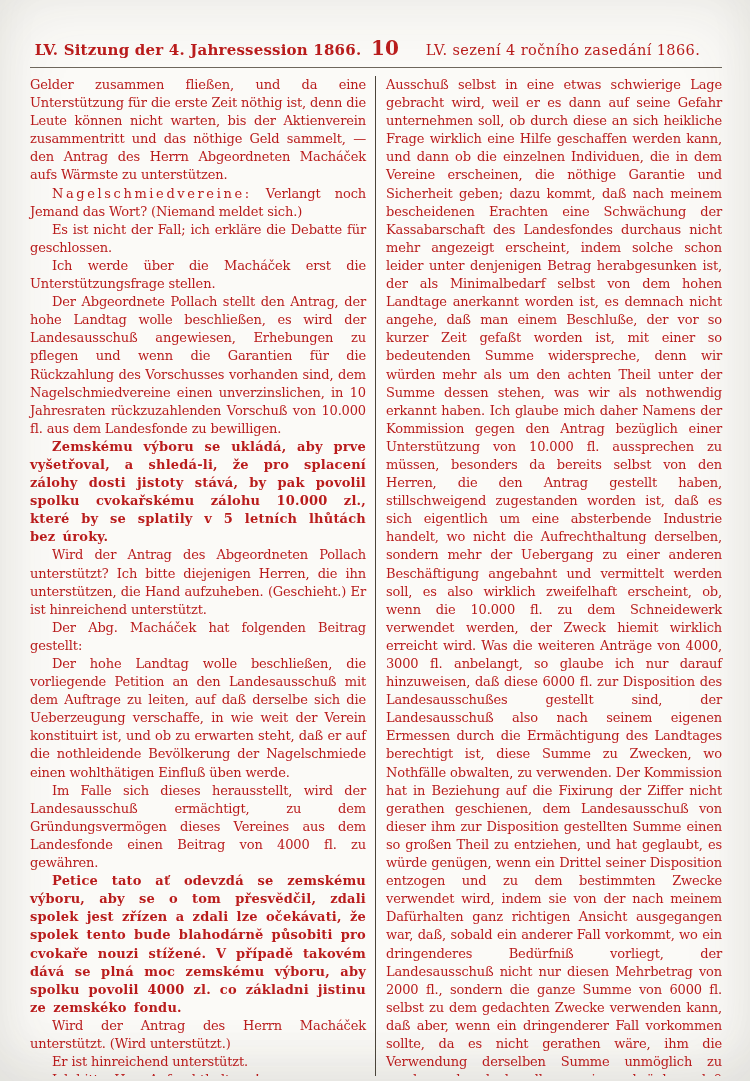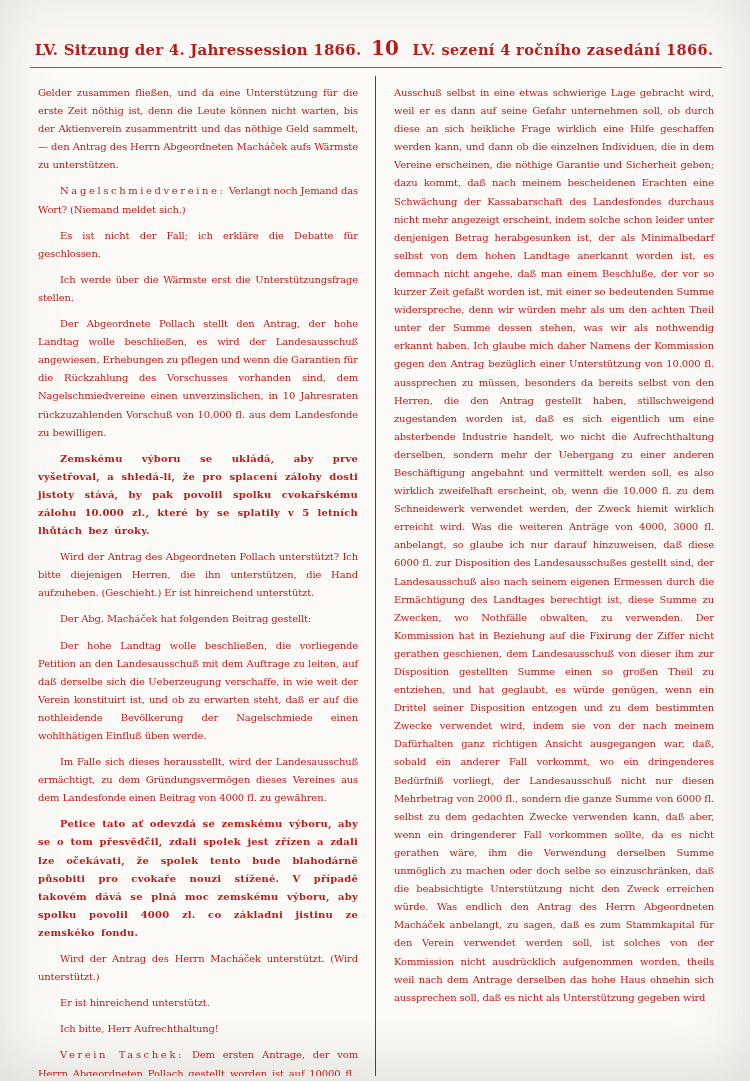--- a/index.html
+++ b/index.html
@@ -5,51 +5,51 @@
   html,body { margin:0; padding:0; background:#d8d6d2; }
   .page {
     width:750px; height:1081px; margin:0 auto; position:relative;
     background:#fbfaf7; color:#b91c1c; overflow:hidden;
     font-family:"DejaVu Serif", serif;
     box-shadow: inset 0 0 70px rgba(60,55,45,0.10), inset 0 -25px 45px rgba(60,55,45,0.05);
   }
   .header { display:flex; align-items:baseline; padding:36px 28px 4px 30px; }
   .header-left  { width:336px; text-align:center; font-weight:bold; font-size:15px; letter-spacing:0.2px; }
   .page-number  { width:38px; text-align:center; font-weight:bold; font-size:20px; }
-  .header-right { flex:1; text-align:center; font-weight:bold; font-size:14.5px; letter-spacing:0.4px; }
+  .header-right { flex:1; text-align:center; font-weight:normal; font-size:14.5px; letter-spacing:0.4px; }
   .rule { height:1px; background:#6e675c; margin:3px 28px 0 30px; }
   .columns { display:flex; padding:8px 28px 0 30px; height:1000px; overflow:hidden; }
   .col { box-sizing:border-box; }
   .col.left  { width:345px; padding-right:9px; }
   .divider   { width:1px; background:#4a443a; }
   .col.right { flex:1; padding-left:10px; }
   p.para {
-    margin:8px; text-align:justify; text-indent:22px;
-    font-size:10px; line-height:18.1px; letter-spacing:-0.15px;
+    margin:0; text-align:justify; text-indent:22px;
+    font-size:13px; line-height:18.1px; letter-spacing:-0.15px;
   }
   p.para.no-indent { text-indent:0; }
   p.para.cs { font-weight:bold; letter-spacing:0.2px; word-spacing:2.5px; }
   .speaker { letter-spacing:2.6px; }
 </style>
 </head>
 <body>
 
 <div class="page">
   <div class="header">
     <div class="header-left">LV. Sitzung der 4. Jahressession 1866.</div>
     <div class="page-number">10</div>
     <div class="header-right">LV. sezení 4 ročního zasedání 1866.</div>
   </div>
   <div class="rule"></div>
   <div class="columns">
     <div class="col left">
         <p class="para no-indent">Gelder zusammen fließen, und da eine Unterstützung für die erste Zeit nöthig ist, denn die Leute können nicht warten, bis der Aktienverein zusammentritt und das nöthige Geld sammelt, — den Antrag des Herrn Abgeordneten Macháček aufs Wärmste zu unterstützen.</p>
         <p class="para"><span class="speaker">Nagelschmiedvereine:</span> Verlangt noch Jemand das Wort? (Niemand meldet sich.)</p>
         <p class="para">Es ist nicht der Fall; ich erkläre die Debatte für geschlossen.</p>
-        <p class="para">Ich werde über die Wärmste erst die Unterstützungsfrage stellen.</p>
+        <p class="para">Ich werde über die Macháček erst die Unterstützungsfrage stellen.</p>
         <p class="para">Der Abgeordnete Pollach stellt den Antrag, der hohe Landtag wolle beschließen, es wird der Landesausschuß angewiesen, Erhebungen zu pflegen und wenn die Garantien für die Rückzahlung des Vorschusses vorhanden sind, dem Nagelschmiedvereine einen unverzinslichen, in 10 Jahresraten rückzuzahlenden Vorschuß von 10.000 fl. aus dem Landesfonde zu bewilligen.</p>
         <p class="para cs">Zemskému výboru se ukládá, aby prve vyšetřoval, a shledá-li, že pro splacení zálohy dosti jistoty stává, by pak povolil spolku cvokařskému zálohu 10.000 zl., které by se splatily v 5 letních lhůtách bez úroky.</p>
         <p class="para">Wird der Antrag des Abgeordneten Pollach unterstützt? Ich bitte diejenigen Herren, die ihn unterstützen, die Hand aufzuheben. (Geschieht.) Er ist hinreichend unterstützt.</p>
         <p class="para">Der Abg. Macháček hat folgenden Beitrag gestellt:</p>
         <p class="para">Der hohe Landtag wolle beschließen, die vorliegende Petition an den Landesausschuß mit dem Auftrage zu leiten, auf daß derselbe sich die Ueberzeugung verschaffe, in wie weit der Verein konstituirt ist, und ob zu erwarten steht, daß er auf die nothleidende Bevölkerung der Nagelschmiede einen wohlthätigen Einfluß üben werde.</p>
         <p class="para">Im Falle sich dieses herausstellt, wird der Landesausschuß ermächtigt, zu dem Gründungsvermögen dieses Vereines aus dem Landesfonde einen Beitrag von 4000 fl. zu gewähren.</p>
         <p class="para cs">Petice tato ať odevzdá se zemskému výboru, aby se o tom přesvědčil, zdali spolek jest zřízen a zdali lze očekávati, že spolek tento bude blahodárně působiti pro cvokaře nouzi stížené. V případě takovém dává se plná moc zemskému výboru, aby spolku povolil 4000 zl. co základni jistinu ze zemskéko fondu.</p>
         <p class="para">Wird der Antrag des Herrn Macháček unterstützt. (Wird unterstützt.)</p>
         <p class="para">Er ist hinreichend unterstützt.</p>
         <p class="para">Ich bitte, Herr Aufrechthaltung!</p>

